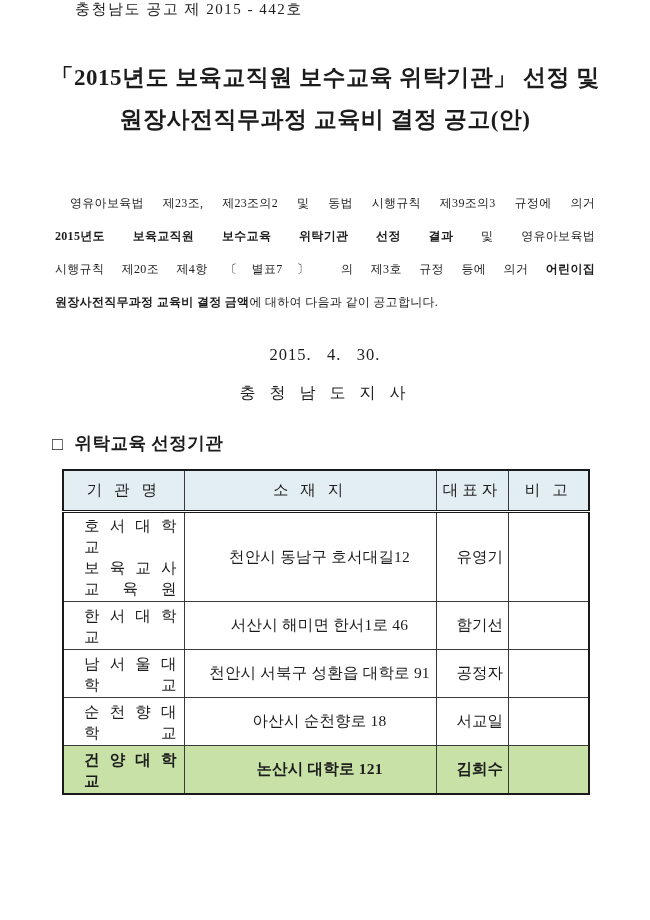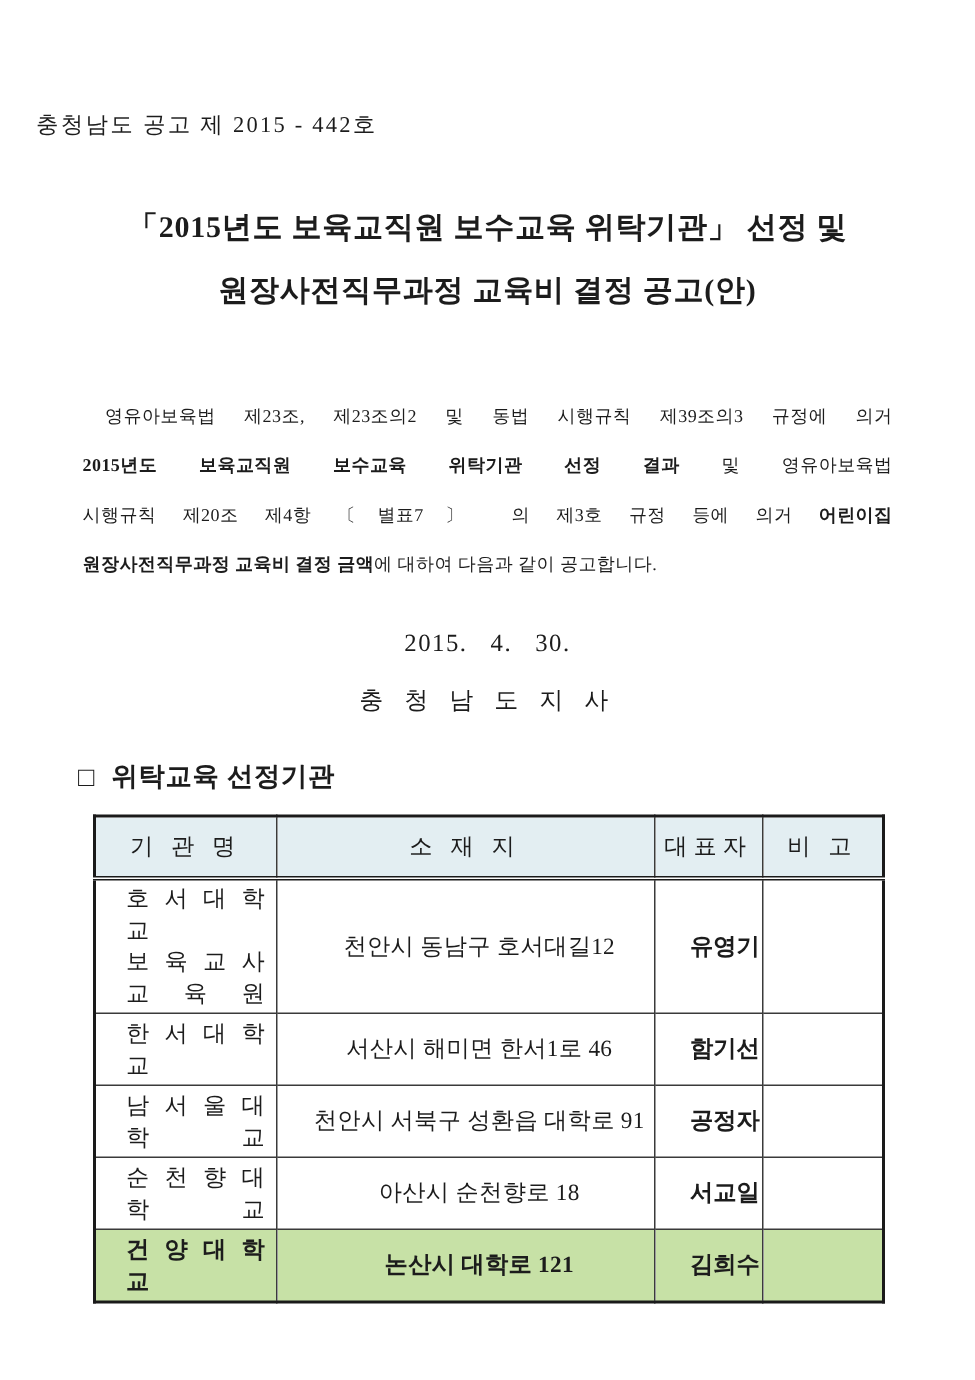--- a/index.html
+++ b/index.html
@@ -7,30 +7,29 @@
     position: relative;
     width: 650px;
     height: 920px;
     margin: 0 auto;
     background: #ffffff;
     overflow: hidden;
     font-family: "Liberation Serif", "DejaVu Serif", serif;
     color: var(--text, #1c1c1c);
   }
   .notice-no {
-    padding-top: 74px;
-    margin-left: 24px;
+    margin-left: 75px;
     font-size: 15px;
     letter-spacing: 1.5px;
   }
   .title {
     margin-top: 38px;
     text-align: center;
     font-weight: bold;
-    font-size: 20px;
+    font-size: 23px;
     line-height: 42px;
     letter-spacing: 0.5px;
   }
   .par {
     margin: 46px 55px 0 55px;
     font-size: 12px;
     line-height: 33px;
     letter-spacing: 0.3px;
   }
   .pline.jl { text-align: justify; text-align-last: justify; }
@@ -84,21 +83,21 @@
   }
   table.orgs thead tr { border-bottom: 3px double #1a1a1a; }
   table.orgs td { height: 43px; padding-left: 20px; }
   td.c-name { padding: 2px 7px; }
   td.c-name .dist {
     text-align: justify;
     text-align-last: justify;
     line-height: 21px;
   }
   td.c-addr { padding-left: 4px; text-align: center; letter-spacing: 0.2px; }
-  td.c-rep  { text-align: right; font-weight: bold; }
+  td.c-rep  { text-align: left; }
   td.c-note { }
   tr.hl { background: var(--highlight-bg, #c7e1a6); font-weight: bold; }
 </style>
 </head>
 <body>
 
 <div class="page">
 
   <div class="notice-no">충청남도 공고 제 2015 - 442호</div>
 

